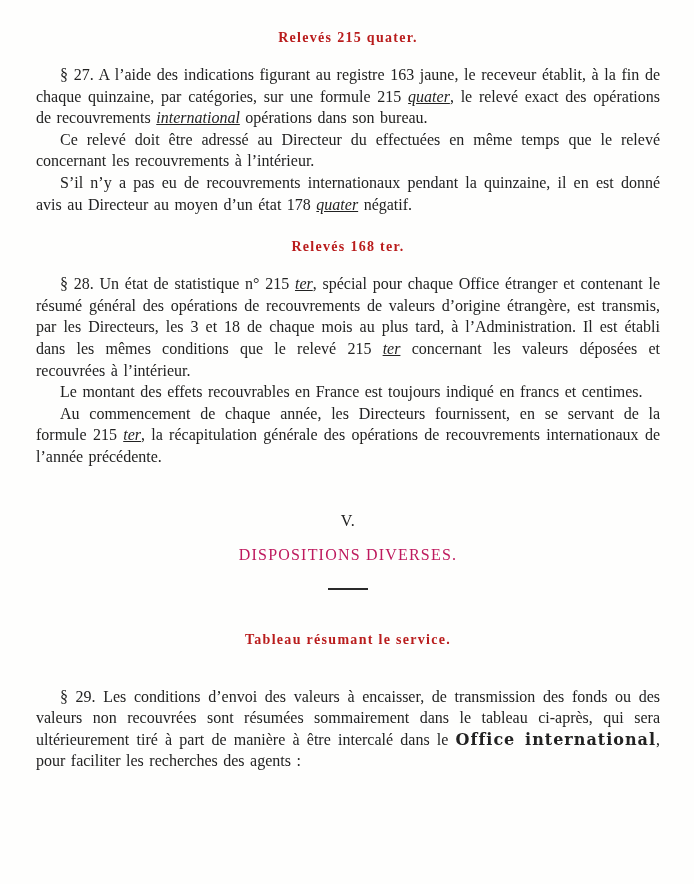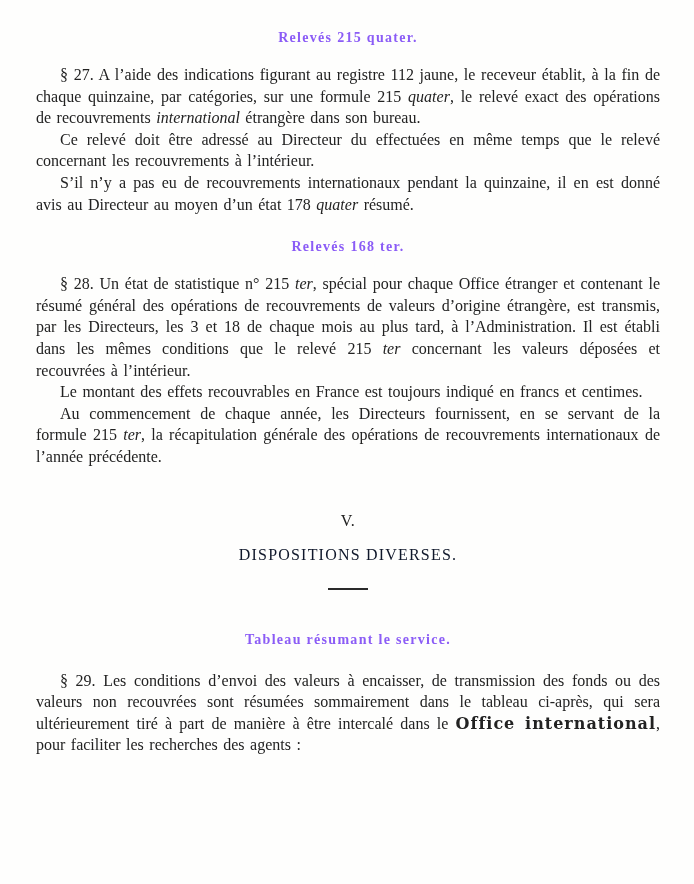--- a/index.html
+++ b/index.html
@@ -12,70 +12,70 @@
     font-family: "Liberation Serif", "DejaVu Serif", serif;
     padding: 28px 34px 0 36px;
     overflow: hidden;
     -webkit-font-smoothing: antialiased;
   }
   .subhead {
     text-align: center;
     font-size: 14px;
     font-weight: bold;
     letter-spacing: 1.3px;
-    color: #8b5cf6;
+    color: #b91c1c;
   }
   .subhead-quater { margin-top: 2px; margin-bottom: 18px; }
   .subhead-ter { margin-top: 24px; margin-bottom: 18px; }
-  .subhead-tableau { margin-top: 42px; margin-bottom: 22px; }
+  .subhead-tableau { margin-top: 42px; margin-bottom: 38px; }
   .para {
     font-size: 16px;
     line-height: 21.6px;
     text-align: justify;
     text-indent: 24px;
     word-spacing: 1.5px;
     color: #222;
   }
-  .it { font-style: italic; }
+  .it { font-style: italic; text-decoration: underline; }
   .heavy {
     font-weight: bold;
     letter-spacing: 1px;
     font-family: "DejaVu Serif", "Liberation Serif", serif;
   }
   .roman-numeral {
     text-align: center;
     font-size: 16px;
     margin-top: 44px;
     color: #222;
     letter-spacing: 0.5px;
   }
   .chapter-title {
     text-align: center;
     font-size: 16px;
     letter-spacing: 1.2px;
     margin-top: 16px;
-    color: #0f172a;
+    color: #be185d;
   }
   .divider-rule {
     width: 40px;
     height: 2px;
     background: #2a2a2a;
     margin: 24px auto 0 auto;
   }
 </style>
 </head>
 <body>
 
 <h2 class="subhead subhead-quater">Relevés 215 quater.</h2>
 
-<p class="para"><span>§ 27. A l’aide des indications figurant au registre 112 jaune, le receveur établit, à la fin de chaque quinzaine, par catégories, sur une formule 215 </span><span class="it">quater</span><span>, le relevé exact des opérations de recouvrements </span><span class="it">international</span><span> étrangère dans son bureau.</span></p>
+<p class="para"><span>§ 27. A l’aide des indications figurant au registre 163 jaune, le receveur établit, à la fin de chaque quinzaine, par catégories, sur une formule 215 </span><span class="it">quater</span><span>, le relevé exact des opérations de recouvrements </span><span class="it">international</span><span> opérations dans son bureau.</span></p>
 
 <p class="para"><span>Ce relevé doit être adressé au Directeur du effectuées en même temps que le relevé concernant les recouvrements à l’intérieur.</span></p>
 
-<p class="para"><span>S’il n’y a pas eu de recouvrements internationaux pendant la quinzaine, il en est donné avis au Directeur au moyen d’un état 178 </span><span class="it">quater</span><span> résumé.</span></p>
+<p class="para"><span>S’il n’y a pas eu de recouvrements internationaux pendant la quinzaine, il en est donné avis au Directeur au moyen d’un état 178 </span><span class="it">quater</span><span> négatif.</span></p>
 
 <h2 class="subhead subhead-ter">Relevés 168 ter.</h2>
 
 <p class="para"><span>§ 28. Un état de statistique n° 215 </span><span class="it">ter</span><span>, spécial pour chaque Office étranger et contenant le résumé général des opérations de recouvrements de valeurs d’origine étrangère, est transmis, par les Directeurs, les 3 et 18 de chaque mois au plus tard, à l’Administration. Il est établi dans les mêmes conditions que le relevé 215 </span><span class="it">ter</span><span> concernant les valeurs déposées et recouvrées à l’intérieur.</span></p>
 
 <p class="para"><span>Le montant des effets recouvrables en France est toujours indiqué en francs et centimes.</span></p>
 
 <p class="para"><span>Au commencement de chaque année, les Directeurs fournissent, en se servant de la formule 215 </span><span class="it">ter</span><span>, la récapitulation générale des opérations de recouvrements internationaux de l’année précédente.</span></p>
 
 <div class="roman-numeral">V.</div>

